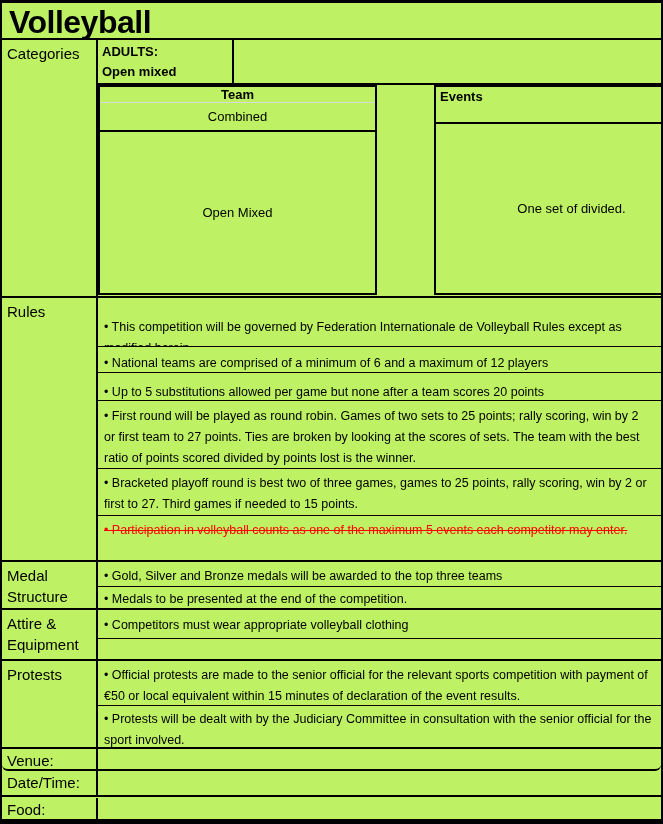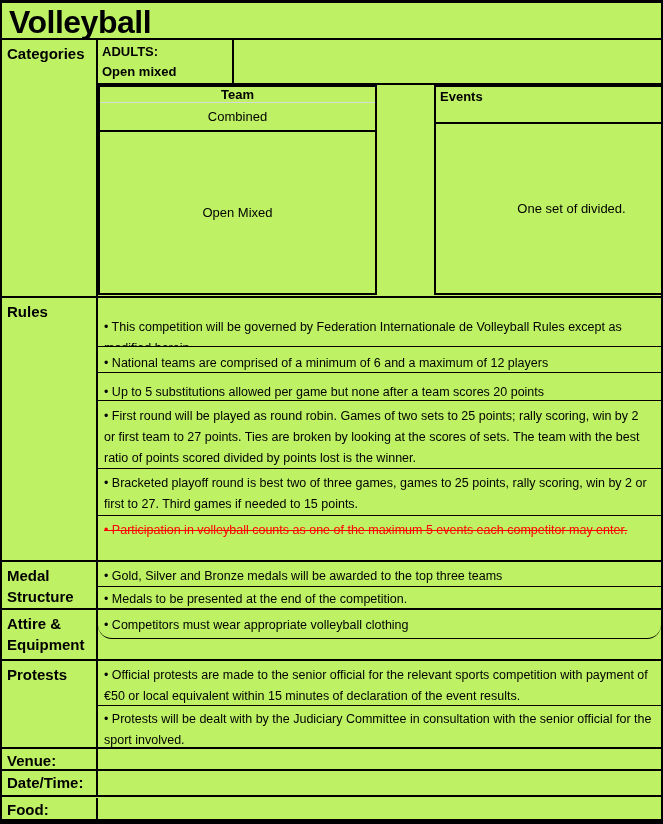--- a/index.html
+++ b/index.html
@@ -14,21 +14,21 @@
     background: #bef264;
     overflow: hidden;
   }
   .row { display: flex; border-bottom: 2px solid #000; width: 659px; }
   .row:last-child { border-bottom: none; }
   .title-row { height: 37px; display:block; }
   .title { font-size: 32px; font-weight: bold; padding: 1px 0 0 7px; letter-spacing: -0.5px; }
   .label-cell {
     width: 96px; flex: 0 0 96px;
     border-right: 2px solid #000;
-    font-size: 15px; font-weight: bold;
+    font-size: 15px; font-weight: normal;
     line-height: 21px;
     padding: 3px 2px 0 5px;
   }
   .content-cell { flex: 1 1 auto; display: flex; flex-direction: column; }
 
   
   .categories-row { height: 258px; }
   .adults-strip { height: 45px; border-bottom: 2px solid #000; display: flex; }
   .adults-box {
     width: 136px; flex: 0 0 136px;
@@ -73,28 +73,28 @@
   .r4 { height: 68px; padding-top: 5px; }
   .r5 { height: 48px; padding-top: 4px; }
   .r6 { height: 44px; padding-top: 4px; }
   .struck { color: #ff0000; text-decoration: line-through; }
 
   .medal-row { height: 48px; }
   .m1 { height: 26px; }
   .m2 { height: 22px; padding-top: 2px; }
 
   .attire-row { height: 51px; }
-  .a1 { height: 29px; padding-top: 5px; border-radius: 14px; }
+  .a1 { height: 29px; padding-top: 5px; }
   .attire-blank { flex: 1 1 auto; }
 
   .protests-row { height: 88px; }
   .p1 { height: 46px; }
   .p2 { height: 42px; padding-top: 3px; }
 
-  .venue-row { height: 22px; }
+  .venue-row { height: 22px; border-radius: 6px; }
   .datetime-row { height: 26px; }
   .food-row { height: 22px; align-items: flex-end; }
   .field-label { padding-top: 2px; line-height: 19px; }
   .field-value { flex: 1 1 auto; }
 </style>
 </head>
 <body>
 
 <div class="doc">
 

